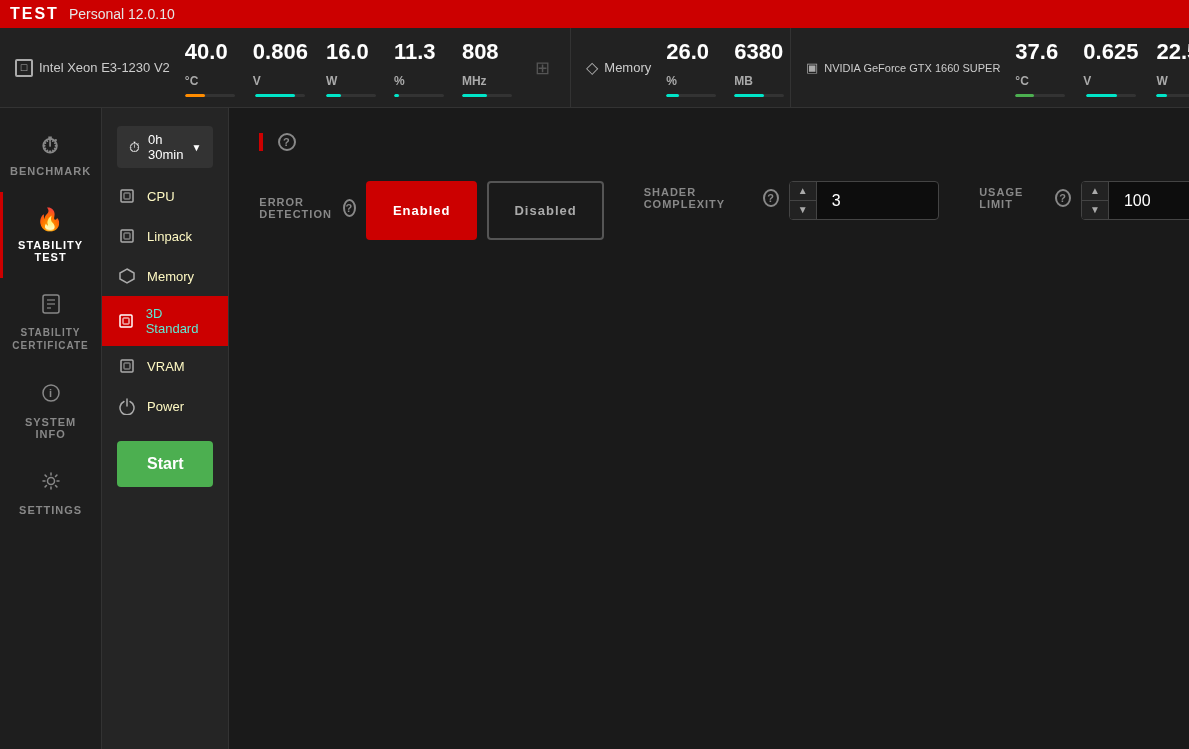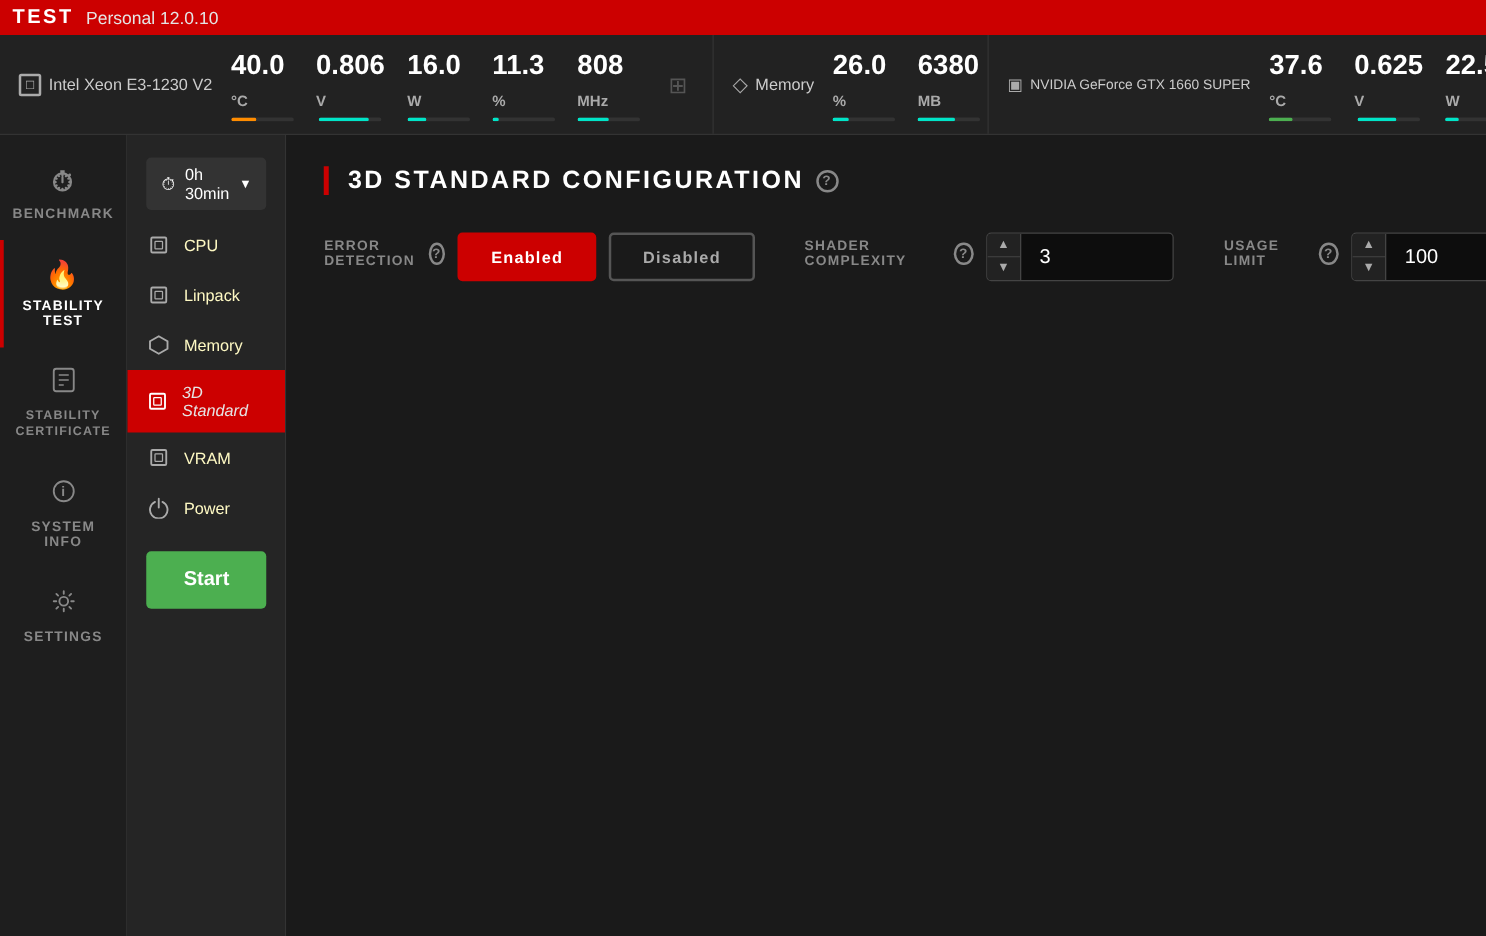--- a/index.html
+++ b/index.html
@@ -163,22 +163,21 @@
       display: flex;
       align-items: center;
       padding: 10px 15px;
       gap: 10px;
       cursor: pointer;
       color: #fef9c3;
       font-size: 13px;
     }
     .submenu-item.active {
       background: #cc0000;
-      color: #e5e5e5;
-      font-style: italic;
+      color: #5eead4;
     }
     .submenu-icon {
       width: 20px;
       height: 20px;
       display: flex;
       align-items: center;
       justify-content: center;
       font-size: 14px;
     }
 
@@ -259,21 +258,21 @@
       font-size: 13px;
       font-weight: bold;
       cursor: pointer;
       letter-spacing: 1px;
     }
     .btn-disabled {
       background: transparent;
       color: #aaa;
       border: 2px solid #555;
       border-radius: 4px;
-      padding: 10px 25px;
+      padding: 20px 25px;
       font-size: 13px;
       font-weight: bold;
       cursor: pointer;
       letter-spacing: 1px;
     }
 
     .number-input-wrap {
       background: #0d0d0d;
       border: 1px solid #444;
       border-radius: 4px;
@@ -517,21 +516,20 @@
           </svg>
       </span>
       <span>Power</span>
     </div>
 
     <button class="start-btn">Start</button>
   </div>
 
   <div id="content">
     <div class="content-title">
-      <span>3D STANDARD CONFIGURATION</span>
       <div class="help-icon">?</div>
     </div>
 
     <div class="config-grid">
 
       <div class="config-section">
         <div class="config-label">
           <span>ERROR DETECTION</span>
           <div class="help-icon">?</div>
         </div>

